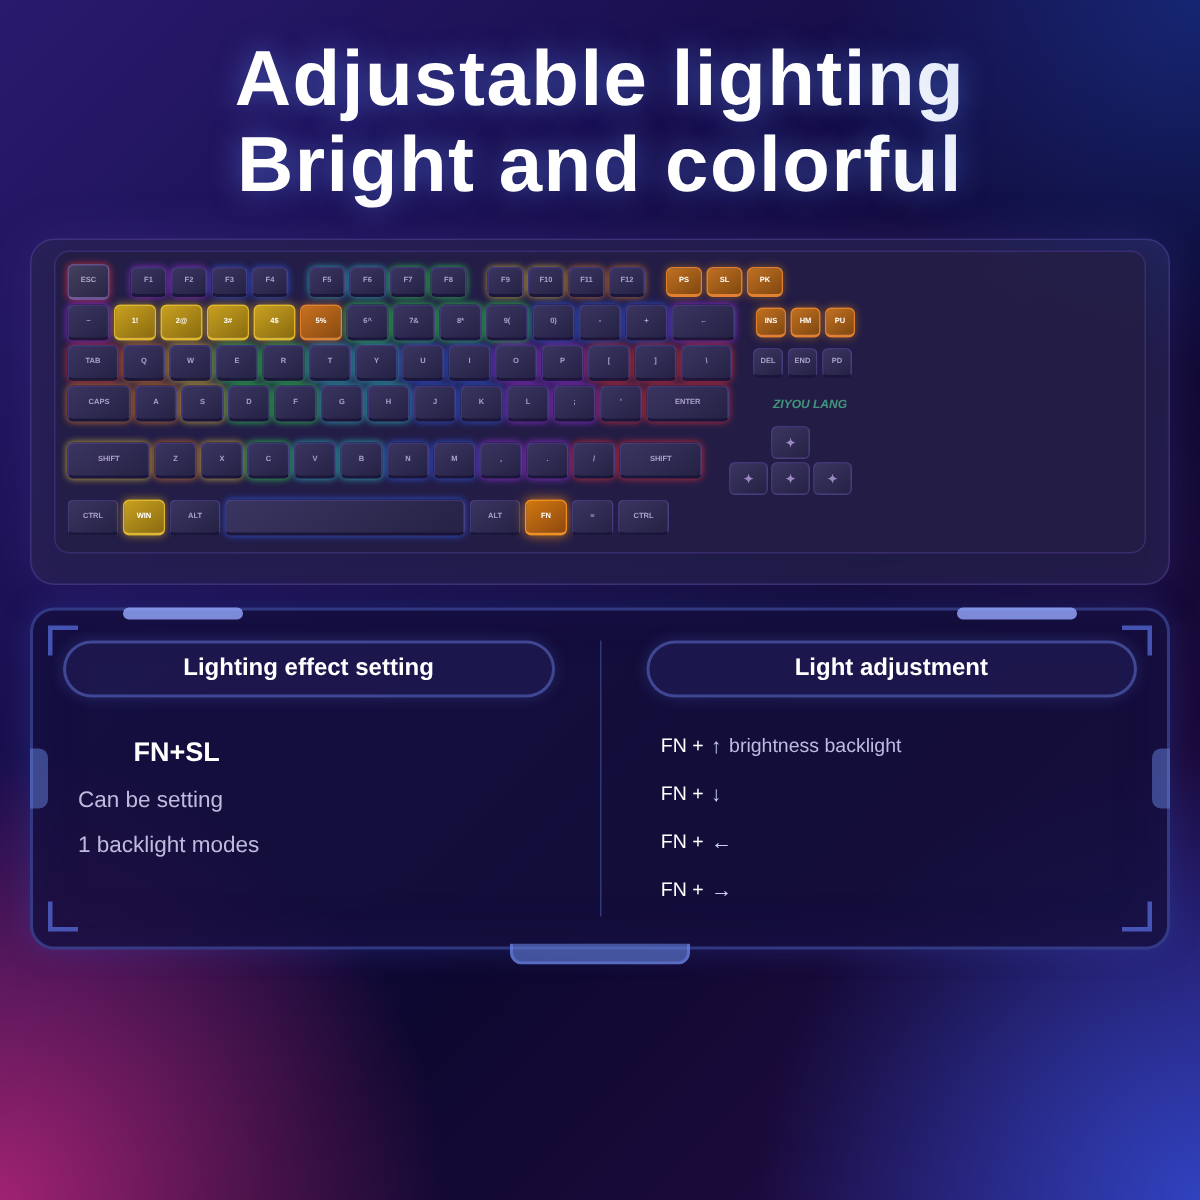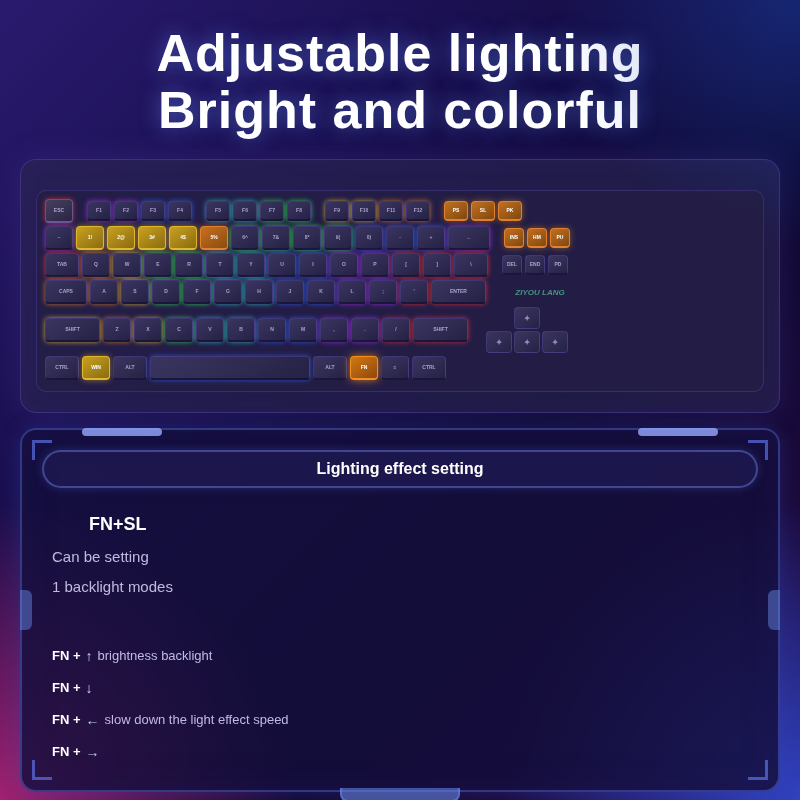--- a/index.html
+++ b/index.html
@@ -67,21 +67,21 @@
       line-height: 1.1;
       letter-spacing: 1px;
     }
 
     
     .keyboard-section {
       width: 760px;
       margin: 10px auto 15px;
       background: rgba(40, 35, 80, 0.7);
       border-radius: 16px;
-      padding: 30px 15px 20px;
+      padding: 7px 15px 20px;
       border: 1px solid rgba(100, 80, 180, 0.4);
       box-shadow: 0 0 30px rgba(80, 60, 160, 0.3), inset 0 0 20px rgba(60, 40, 120, 0.2);
     }
 
     .keyboard-body {
       background: rgba(35, 30, 70, 0.9);
       border-radius: 10px;
       padding: 8px;
       border: 1px solid rgba(80, 60, 150, 0.5);
       position: relative;
@@ -226,21 +226,20 @@
       border: 3px solid rgba(100, 130, 255, 0.6);
     }
     .corner-tl { top: 10px; left: 10px; border-right: none; border-bottom: none; }
     .corner-tr { top: 10px; right: 10px; border-left: none; border-bottom: none; }
     .corner-bl { bottom: 10px; left: 10px; border-right: none; border-top: none; }
     .corner-br { bottom: 10px; right: 10px; border-left: none; border-top: none; }
 
     .info-columns {
       display: flex;
       gap: 20px;
-      flex-direction: column;
     }
 
     .info-col {
       flex: 1;
       position: relative;
     }
 
     .info-col-divider {
       width: 1px;
       background: rgba(100, 120, 220, 0.4);
@@ -282,21 +281,21 @@
     .adjustment-row {
       display: flex;
       align-items: center;
       gap: 5px;
       margin-bottom: 4px;
       font-size: 13px;
       color: rgba(210, 205, 245, 0.9);
     }
 
     .fn-label {
-      font-weight: bold;
+      font-weight: normal;
       color: white;
     }
 
     .arrow-symbol {
       font-size: 14px;
       color: rgba(200, 210, 255, 1);
     }
 
     
     .bottom-tab {
@@ -659,34 +658,34 @@
         <div class="col-content">
           <div class="highlight-text">FN+SL</div>
           <div class="normal-text">Can be setting</div>
           <div class="normal-text">1 backlight modes</div>
         </div>
       </div>
 
       <div class="info-col-divider"></div>
 
       <div class="info-col">
+        <div class="col-header">Light adjustment</div>
         <div class="col-content">
           <div class="adjustment-row">
             <span class="fn-label">FN +</span>
             <span class="arrow-symbol">↑</span>
             <span>brightness backlight</span>
           </div>
           <div class="adjustment-row">
             <span class="fn-label">FN +</span>
             <span class="arrow-symbol">↓</span>
           </div>
           <div class="adjustment-row">
             <span class="fn-label">FN +</span>
             <span class="arrow-symbol">←</span>
-            <span>slow down the light effect speed</span>
           </div>
           <div class="adjustment-row">
             <span class="fn-label">FN +</span>
             <span class="arrow-symbol">→</span>
           </div>
         </div>
       </div>
 
     </div>
 

